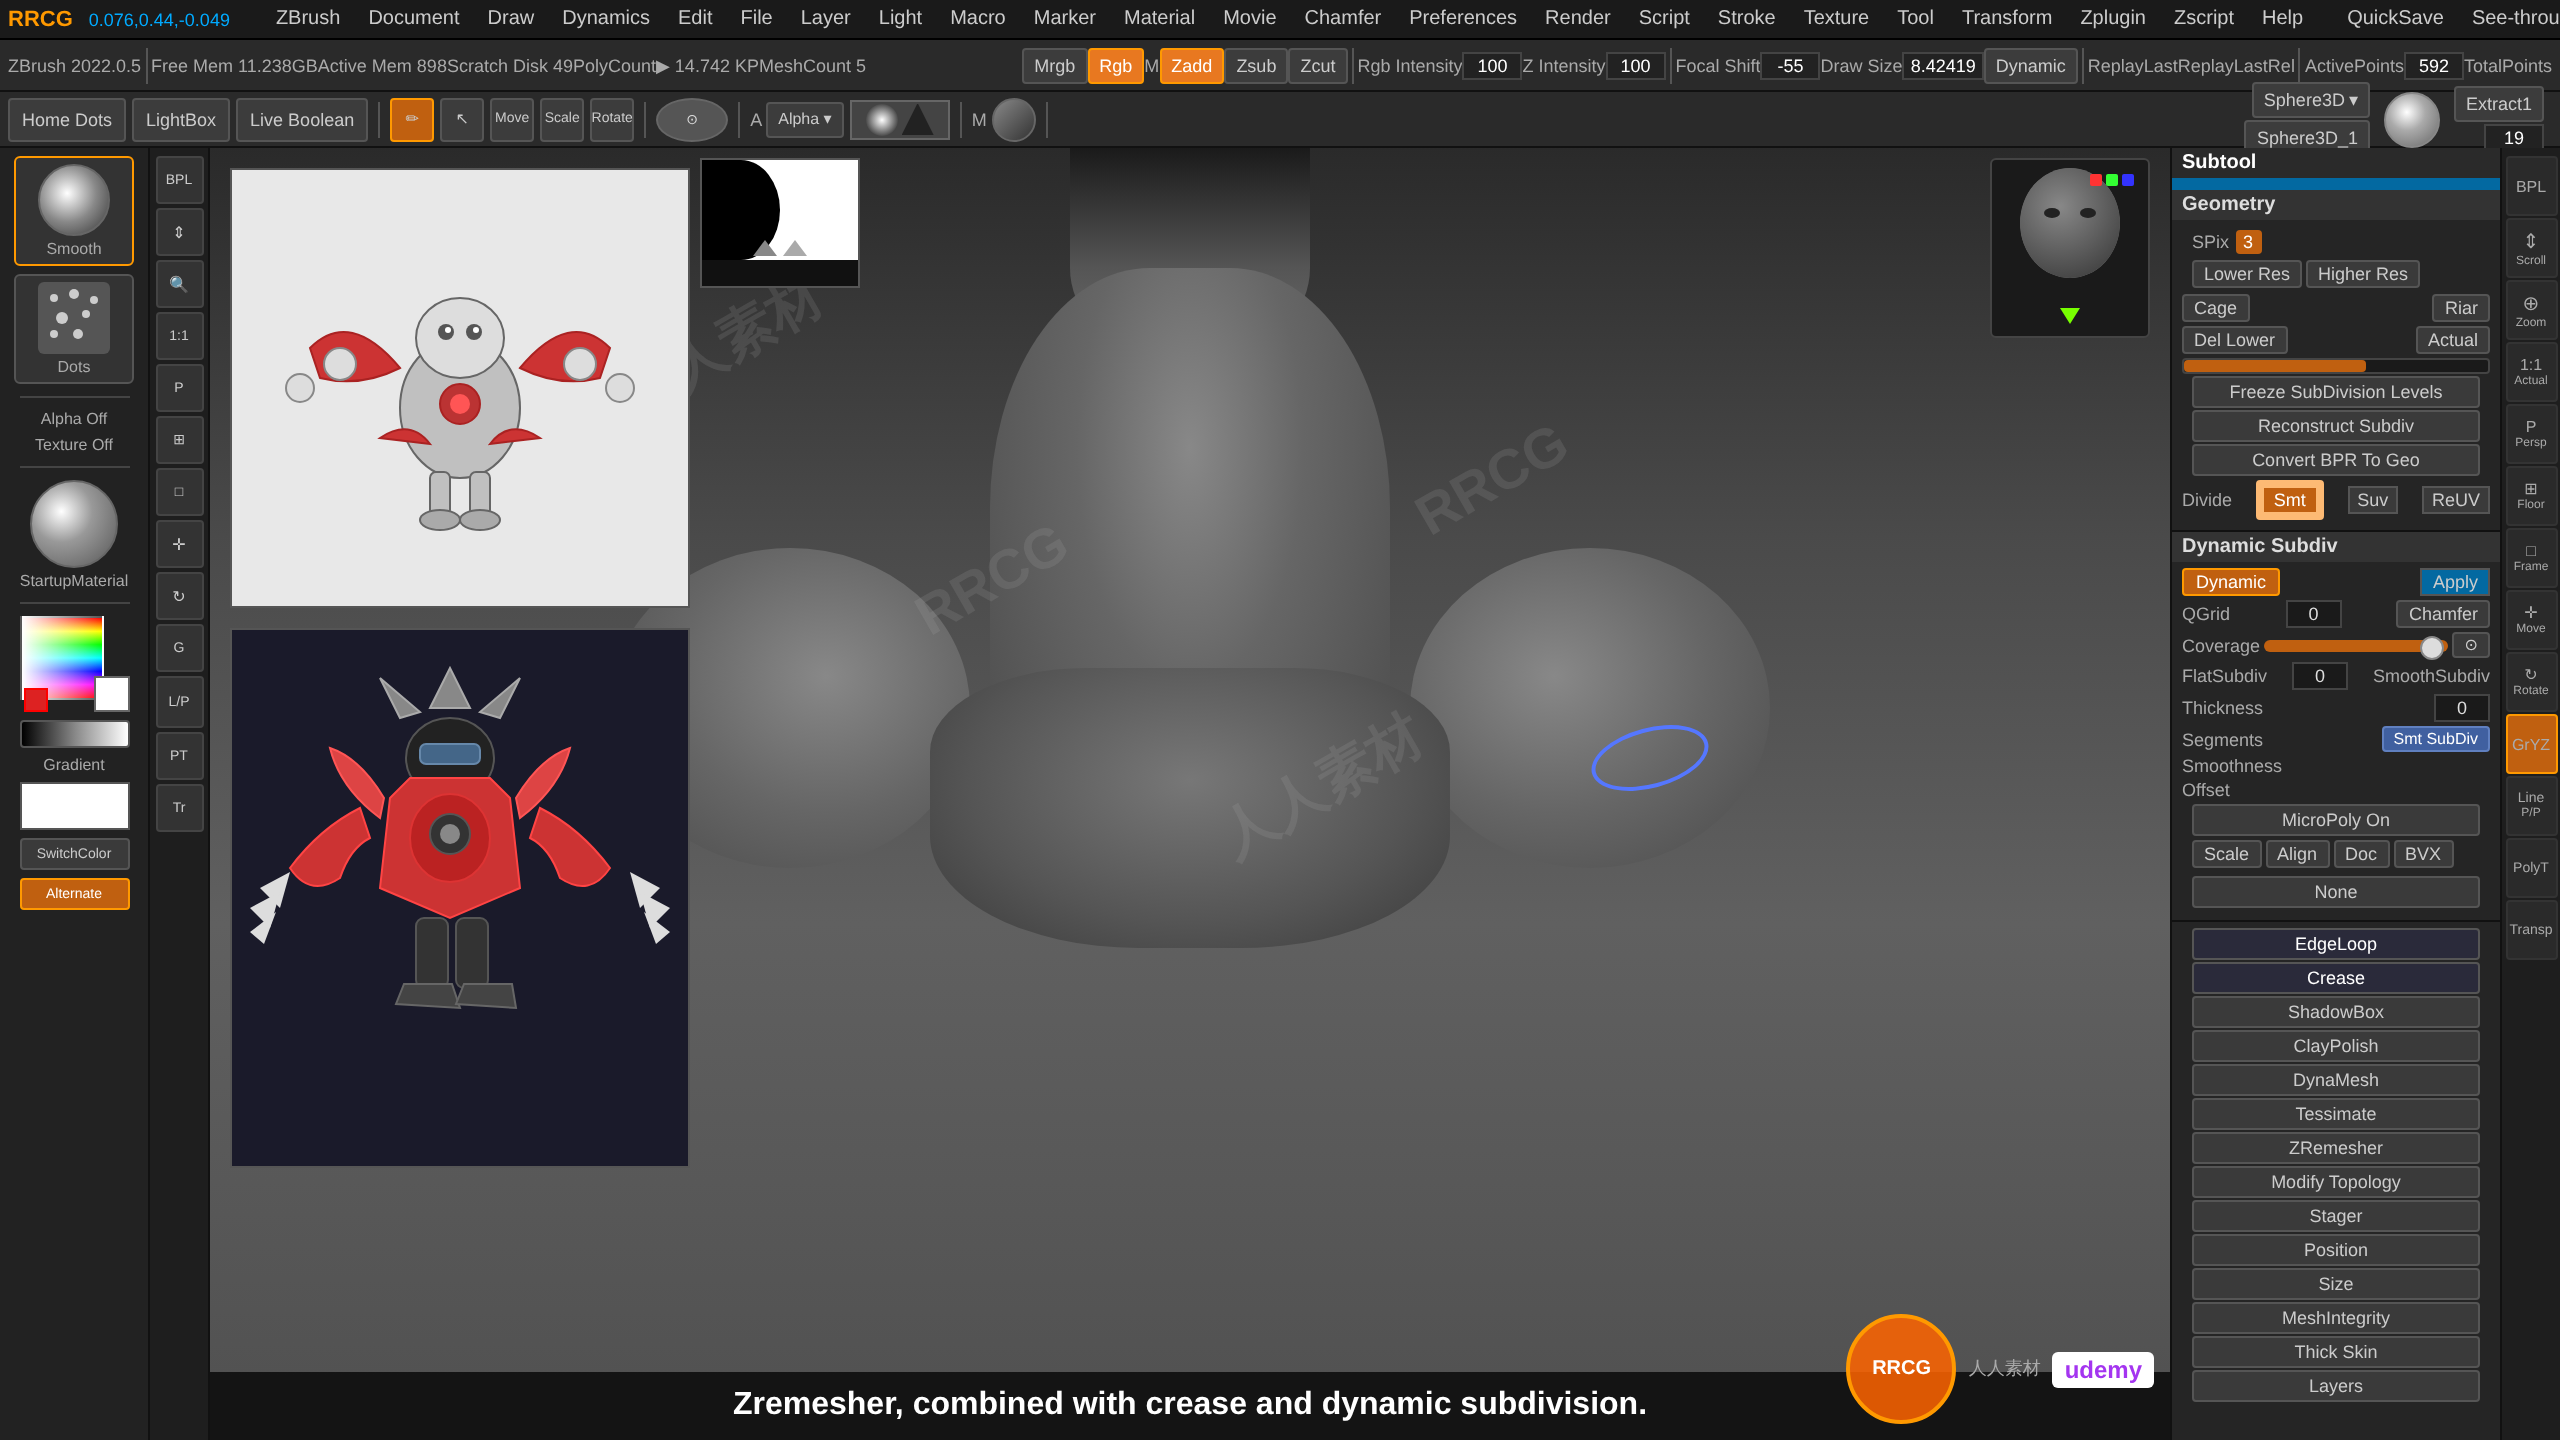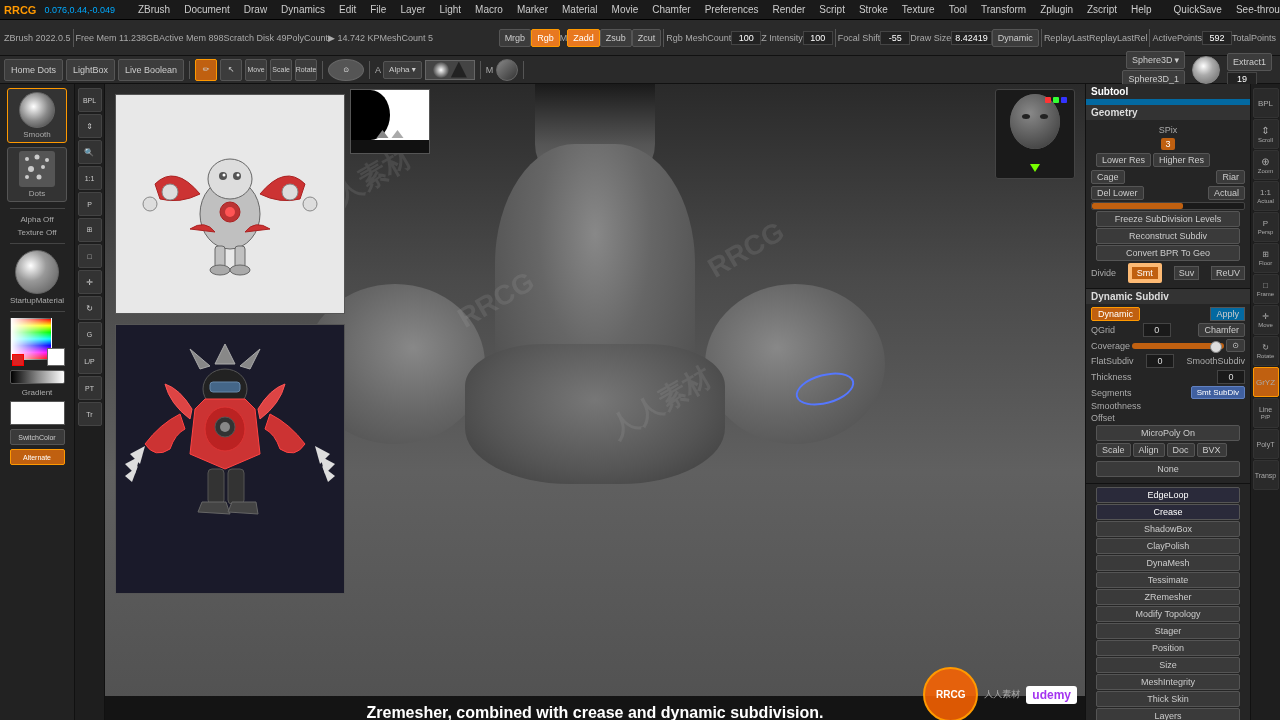--- a/index.html
+++ b/index.html
@@ -27,21 +27,21 @@
       color: #ccc;
       font-size: 10px;
       cursor: pointer;
       padding: 0 3px;
       white-space: nowrap;
     }
 
     
     #toolbar1 {
       background: #2a2a2a;
-      height: 36px;
+      height: 26px;
       display: flex;
       align-items: center;
       padding: 0 4px;
       gap: 0;
       border-bottom: 1px solid #111;
     }
     .toolbar-btn {
       background: #3c3c3c;
       border: 1px solid #555;
       color: #ccc;
@@ -552,21 +552,20 @@
       font-weight: bold;
       padding: 2px 5px;
       border-bottom: 6px solid #0369a1;
     }
 
     .spix-row {
       display: flex;
       align-items: center;
       gap: 3px;
       padding: 2px 5px;
-      flex-direction: column;
     }
 
     
     .full-width-btn {
       display: block;
       width: calc(100% - 10px);
       margin: 1px 5px;
       background: #3a3a3a;
       border: 1px solid #555;
       color: #ccc;
@@ -682,21 +681,21 @@
   <div class="toolbar-btn active">
     <span>Zadd</span>
   </div>
   <div class="toolbar-btn">
     <span>Zsub</span>
   </div>
   <div class="toolbar-btn">
     <span>Zcut</span>
   </div>
   <div class="toolbar-separator"></div>
-  <span class="toolbar-label">Rgb MeshCount</span>
+  <span class="toolbar-label">Rgb Intensity</span>
   <span class="toolbar-value">100</span>
   <span class="toolbar-label">Z Intensity</span>
   <span class="toolbar-value">100</span>
   <div class="toolbar-separator"></div>
   <span class="toolbar-label">Focal Shift</span>
   <span class="toolbar-value">-55</span>
   <span class="toolbar-label">Draw Size</span>
   <span class="toolbar-value">8.42419</span>
   <div class="toolbar-btn">
     <span>Dynamic</span>
@@ -762,21 +761,21 @@
     <div class="toolbar-btn">
       <span>Sphere3D</span> ▾
     </div>
     <div class="toolbar-btn">
       <span>Sphere3D_1</span>
     </div>
   </div>
   <div style="display:flex;flex-direction:column;gap:1px;align-items:center;margin-right:4px;">
     <div style="width:28px;height:28px;border-radius:50%;background:radial-gradient(circle at 40% 35%,#fff 0%,#aaa 40%,#666 100%);border:1px solid #888;cursor:pointer;"></div>
   </div>
-  <div style="display:flex;flex-direction:column;gap:1px;align-items:flex-start;margin-right:4px;">
+  <div style="display:flex;flex-direction:column;gap:1px;align-items:flex-end;margin-right:4px;">
     <div class="toolbar-btn">
       <span>Extract1</span>
     </div>
     <span class="toolbar-value" style="width:28px;">19</span>
   </div>
 </div>
 
 <div id="main-layout">
 
   <div id="left-sidebar">

